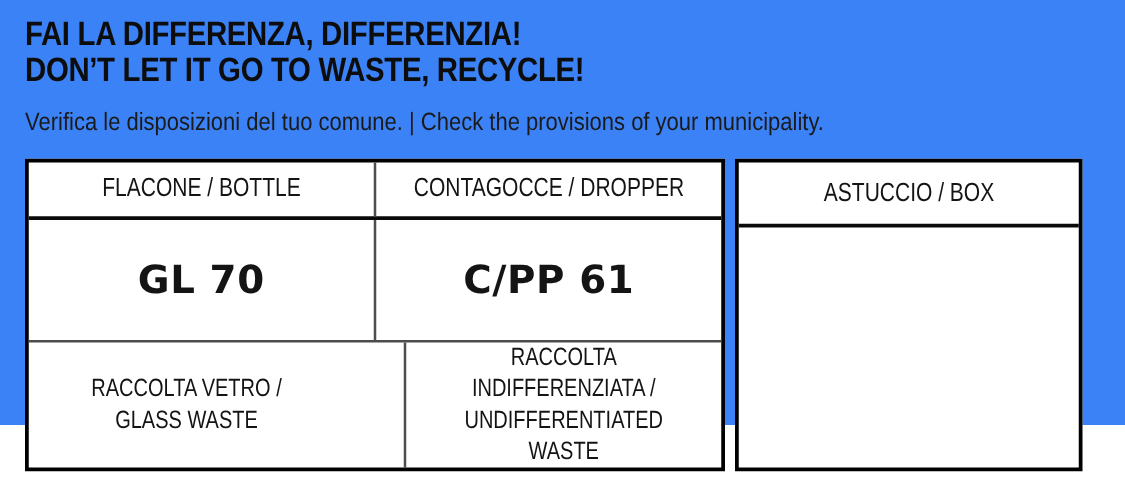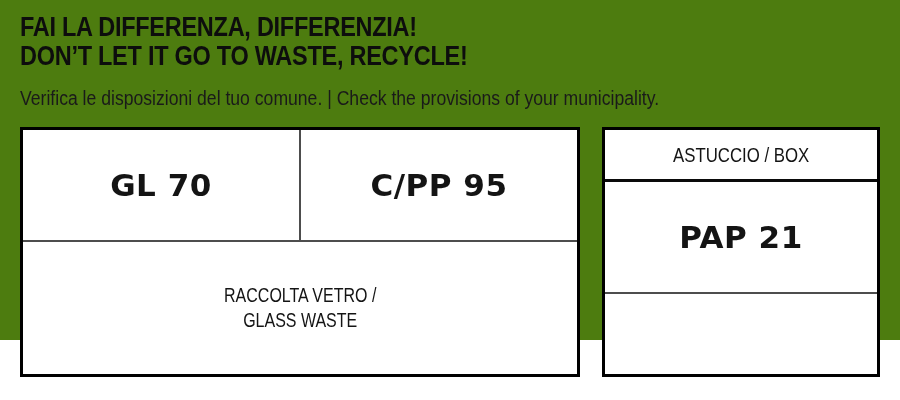--- a/index.html
+++ b/index.html
@@ -3,21 +3,21 @@
 <meta charset="utf-8">
 <style>
   * { margin: 0; padding: 0; box-sizing: border-box; }
   html, body {
     width: 900px; height: 400px;
     background: #ffffff;
     font-family: "Liberation Sans", sans-serif;
     color: #111111;
     overflow: hidden;
   }
-  .label { position: relative; width: 900px; height: 340px; background: #4d7c0f; }
+  .label { position: relative; width: 900px; height: 340px; background: #3b82f6; }
 
   
   .headline {
     position: absolute; left: 20px; top: 13px;
   }
   .headline .line {
     display: block;
     font-weight: bold;
     font-size: 27px;
     line-height: 29px;
@@ -40,21 +40,21 @@
   }
 
   
   .tbl {
     position: absolute; top: 127px; height: 250px;
     border: 3px solid #000000;
     background: #ffffff;
     display: flex; flex-direction: column;
   }
   .tbl-left  { left: 20px;  width: 560px; }
-  .tbl-right { left: 602px; width: 278px; }
+  .tbl-right { left: 588px; width: 278px; }
 
   .trow { display: flex; flex-direction: row; }
   .trow-component { height: 52px; border-bottom: 3px solid #0a0a0a; }
   .trow-code      { height: 112px; border-bottom: 2px solid #4d4d4d; }
   .trow-disposal  { flex: 1; gap: 48px; }
 
   .tcell {
     flex: 1 1 0;
     display: flex; align-items: center; justify-content: center;
     text-align: center;
@@ -96,42 +96,49 @@
 <div class="label">
 
   <div class="headline">
     <span class="line">FAI LA DIFFERENZA, DIFFERENZIA!</span>
     <span class="line">DON’T LET IT GO TO WASTE, RECYCLE!</span>
   </div>
 
   <div class="note">Verifica le disposizioni del tuo comune. | Check the provisions of your municipality.</div>
 
   <div class="tbl tbl-left">
+    <div class="trow trow-component">
+      <div class="tcell">
+        <span class="component-text">FLACONE / BOTTLE</span>
+      </div>
+      <div class="tcell">
+        <span class="component-text">CONTAGOCCE / DROPPER</span>
+      </div>
+    </div>
     <div class="trow trow-code">
       <div class="tcell">
         <span class="code-text">GL 70</span>
       </div>
       <div class="tcell">
-        <span class="code-text">C/PP 95</span>
+        <span class="code-text">C/PP 61</span>
       </div>
     </div>
     <div class="trow trow-disposal">
       <div class="tcell">
         <span class="disposal-text">RACCOLTA VETRO /
 GLASS WASTE</span>
+      </div>
+      <div class="tcell">
+        <span class="disposal-text">RACCOLTA INDIFFERENZIATA /
+UNDIFFERENTIATED WASTE</span>
       </div>
     </div>
   </div>
 
   <div class="tbl tbl-right">
     <div class="trow trow-component">
       <div class="tcell">
         <span class="component-text">ASTUCCIO / BOX</span>
       </div>
     </div>
-    <div class="trow trow-code">
-      <div class="tcell">
-        <span class="code-text">PAP 21</span>
-      </div>
-    </div>
   </div>
 
 </div>
 
 </body></html>

